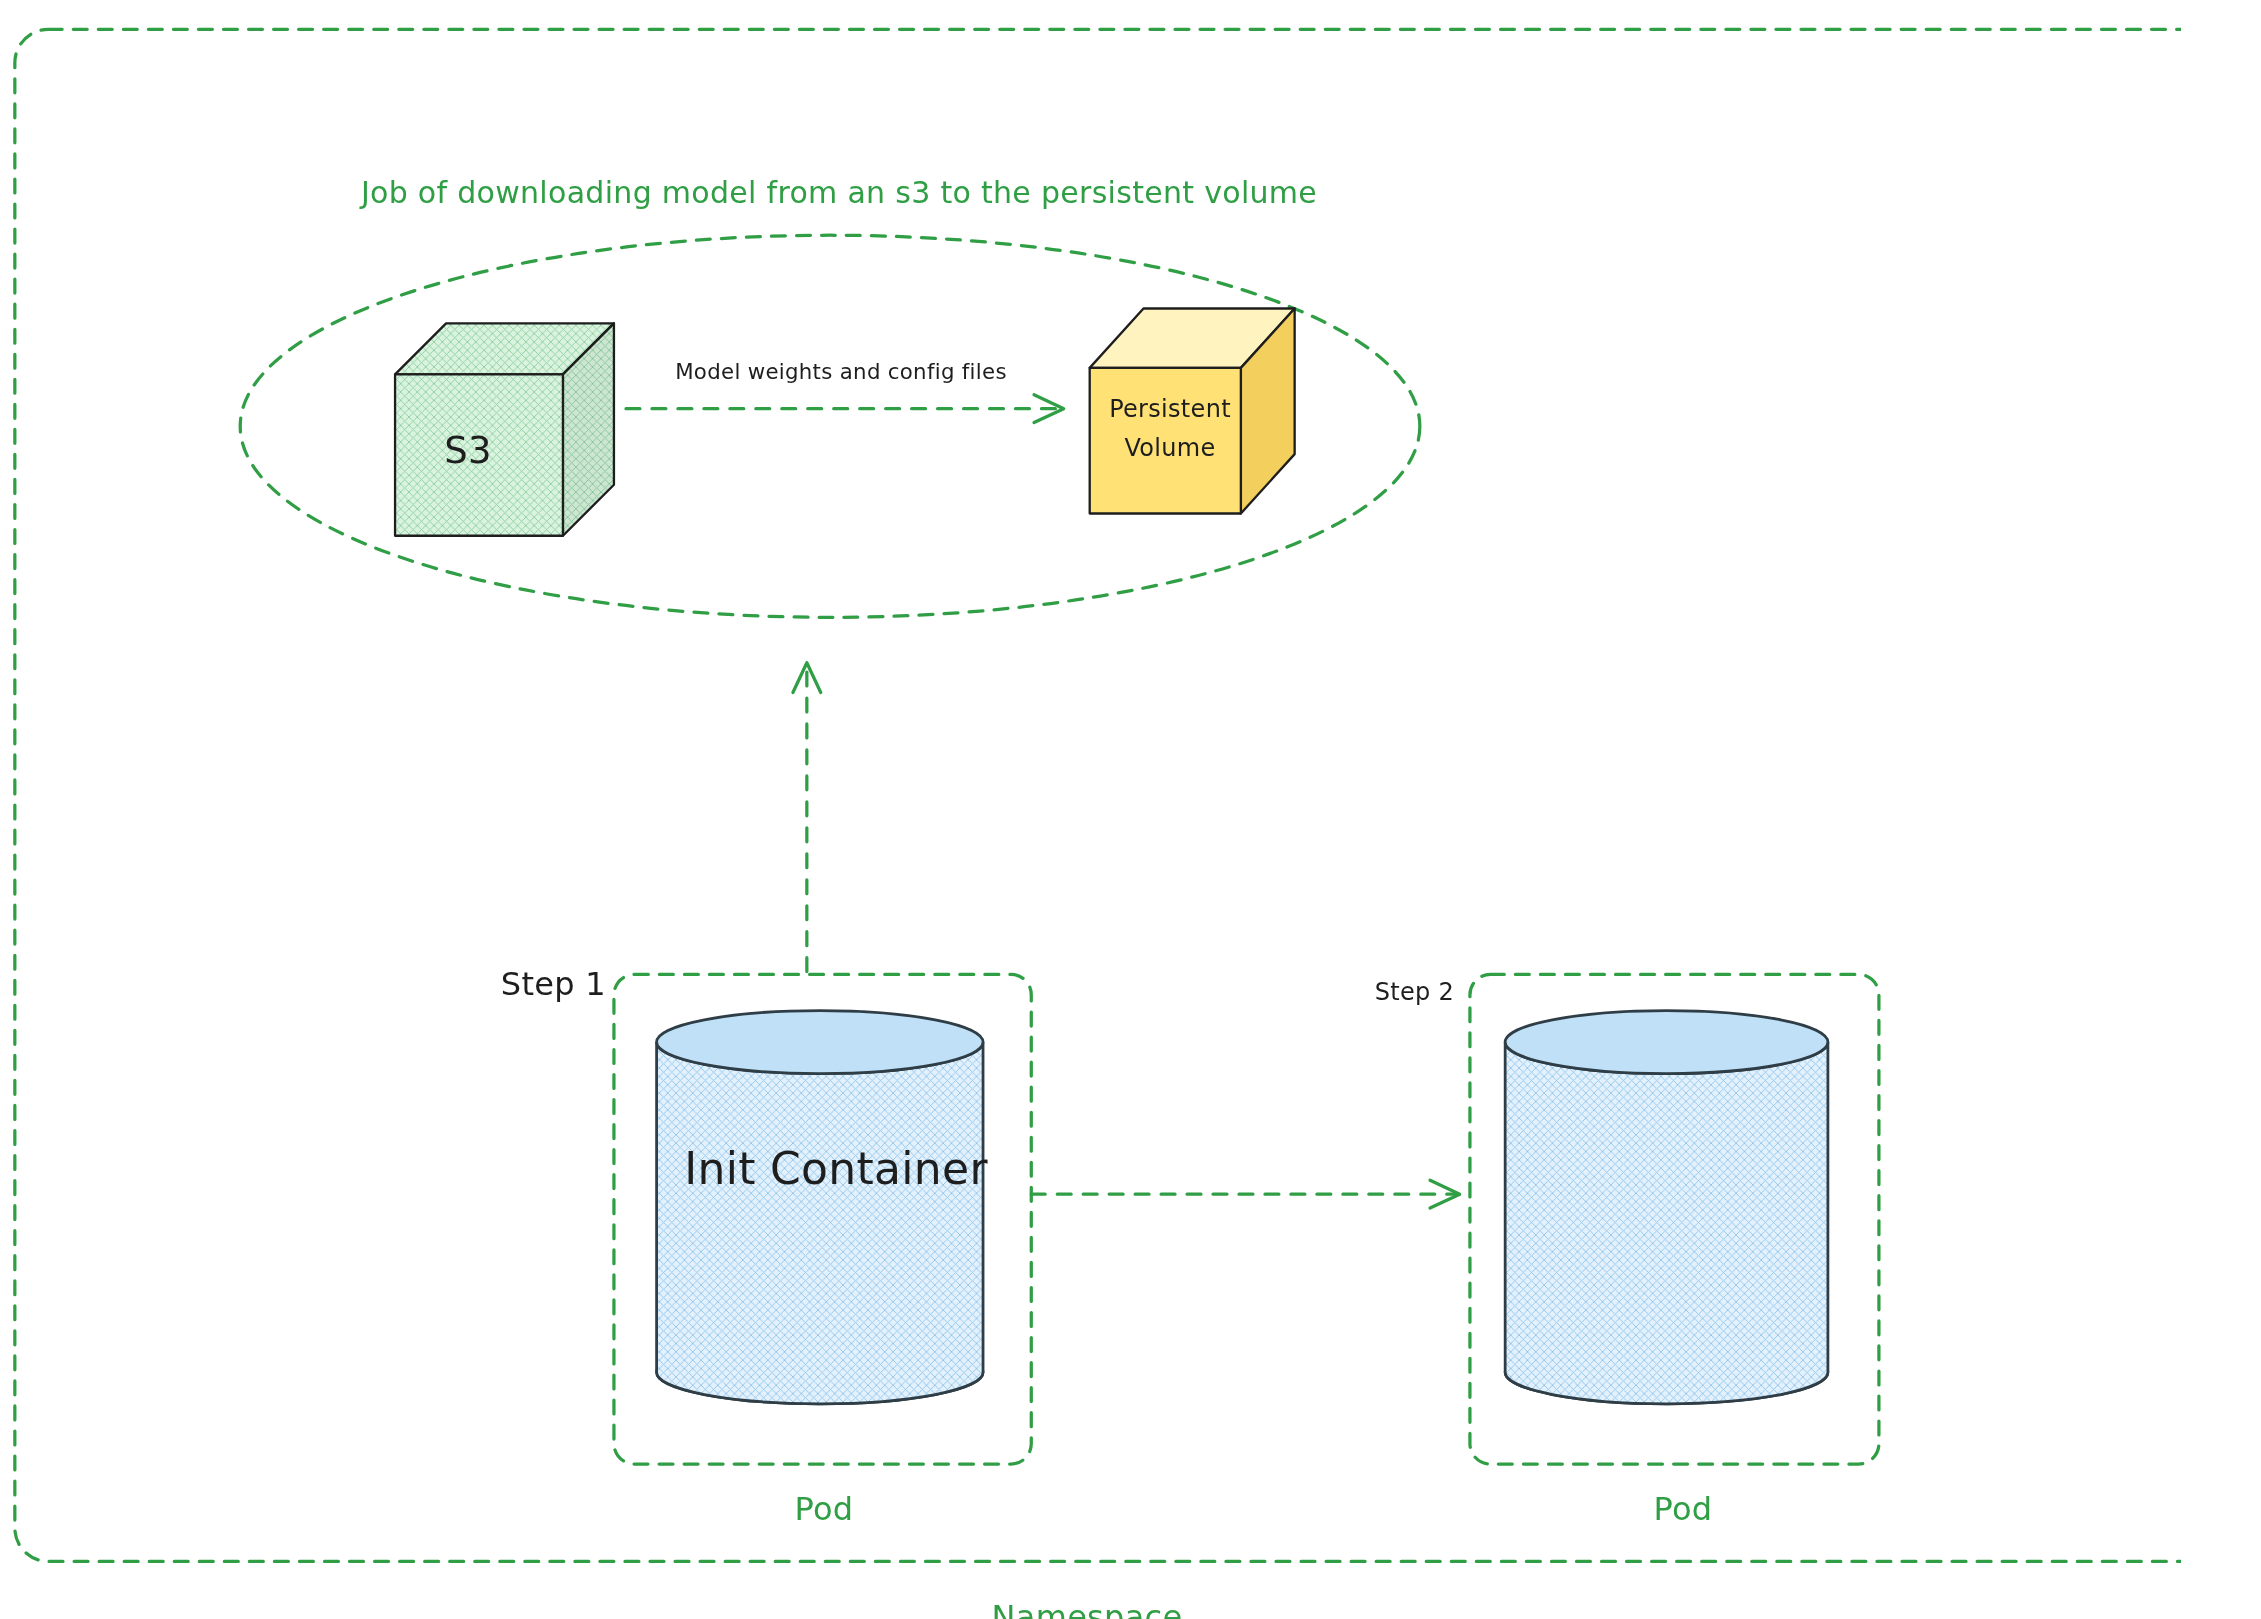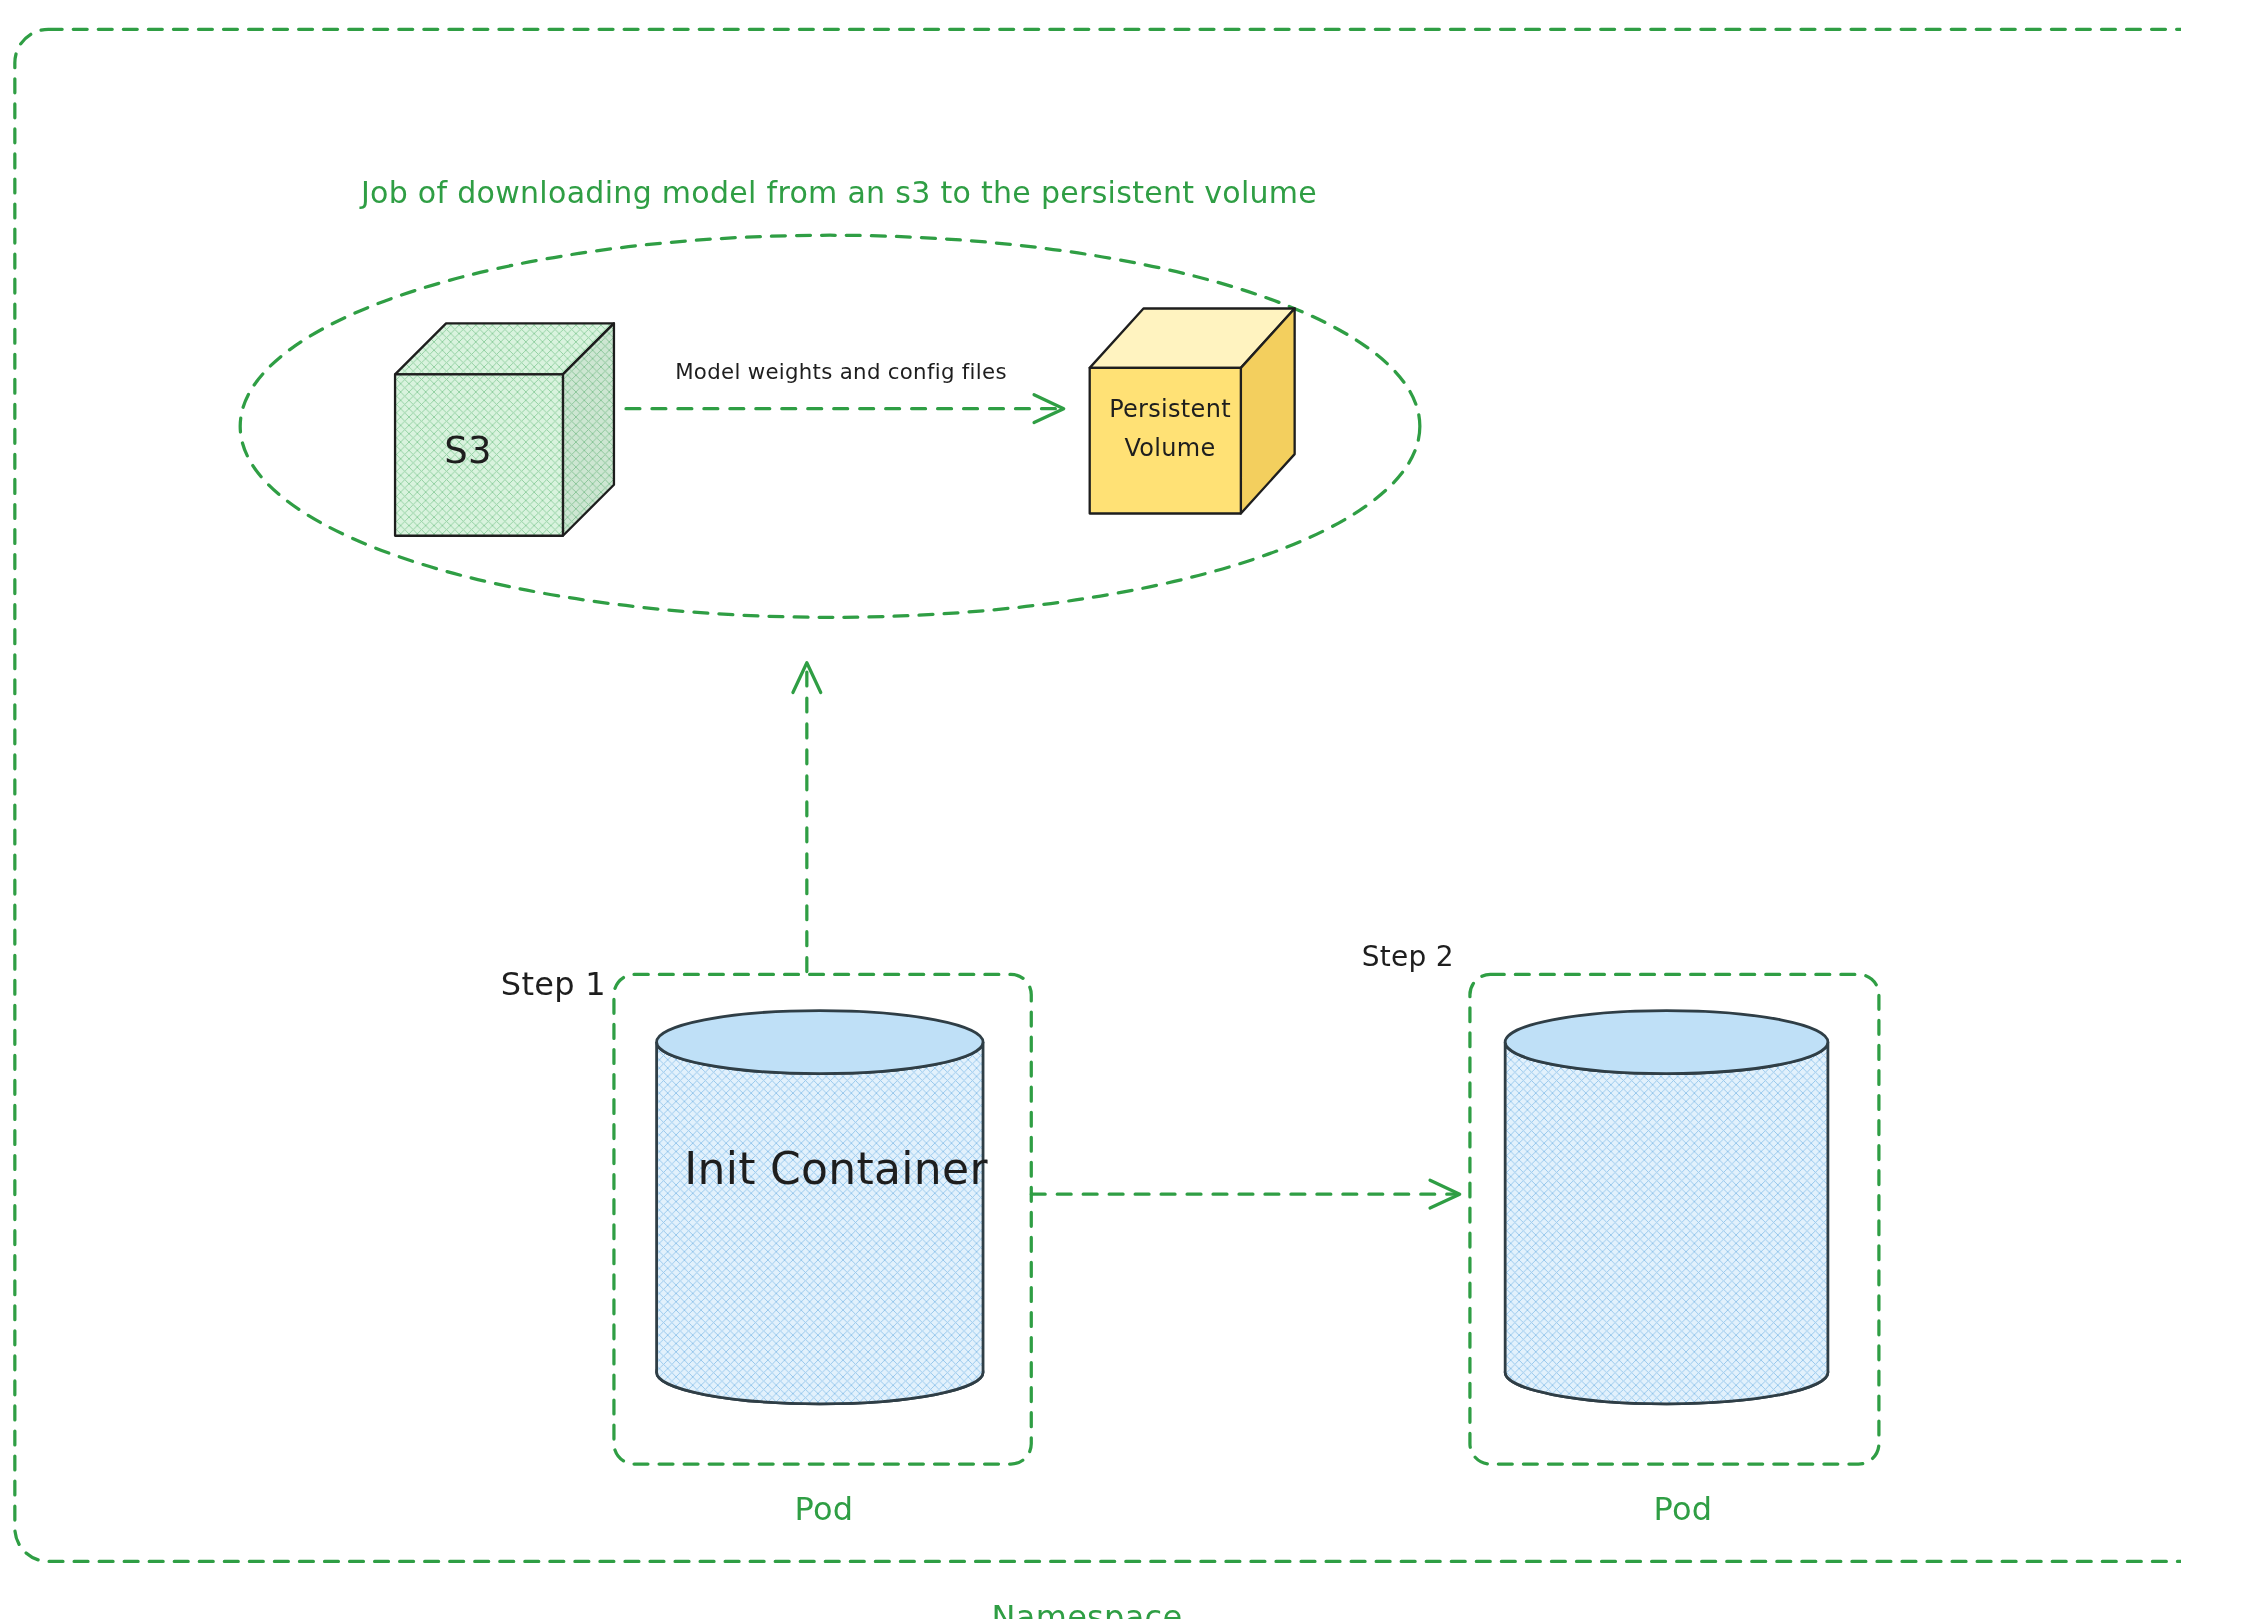--- a/index.html
+++ b/index.html
@@ -143,21 +143,21 @@
     <div>Volume</div>
   </div>
 
 
   <div class="txt right-anchor" style="left:606px; top:968px; font-size:32px;">Step 1</div>
 
   <div class="txt" style="left:836px; top:1152px; font-size:44px;">Init Container</div>
 
   <div class="txt green" style="left:824px; top:1493px; font-size:32px;">Pod</div>
 
-  <div class="txt right-anchor" style="left:1454px; top:940px; font-size:28px;">Step 2</div>
+  <div class="txt right-anchor" style="left:1454px; top:976px; font-size:24px;">Step 2</div>
 
 
   <div class="txt green" style="left:1683px; top:1493px; font-size:32px;">Pod</div>
 
   <div class="txt green" style="left:1087px; top:1601px; font-size:32px;text-align:center;">Namespace</div>
 
 </div>
 
 
 </body></html>

